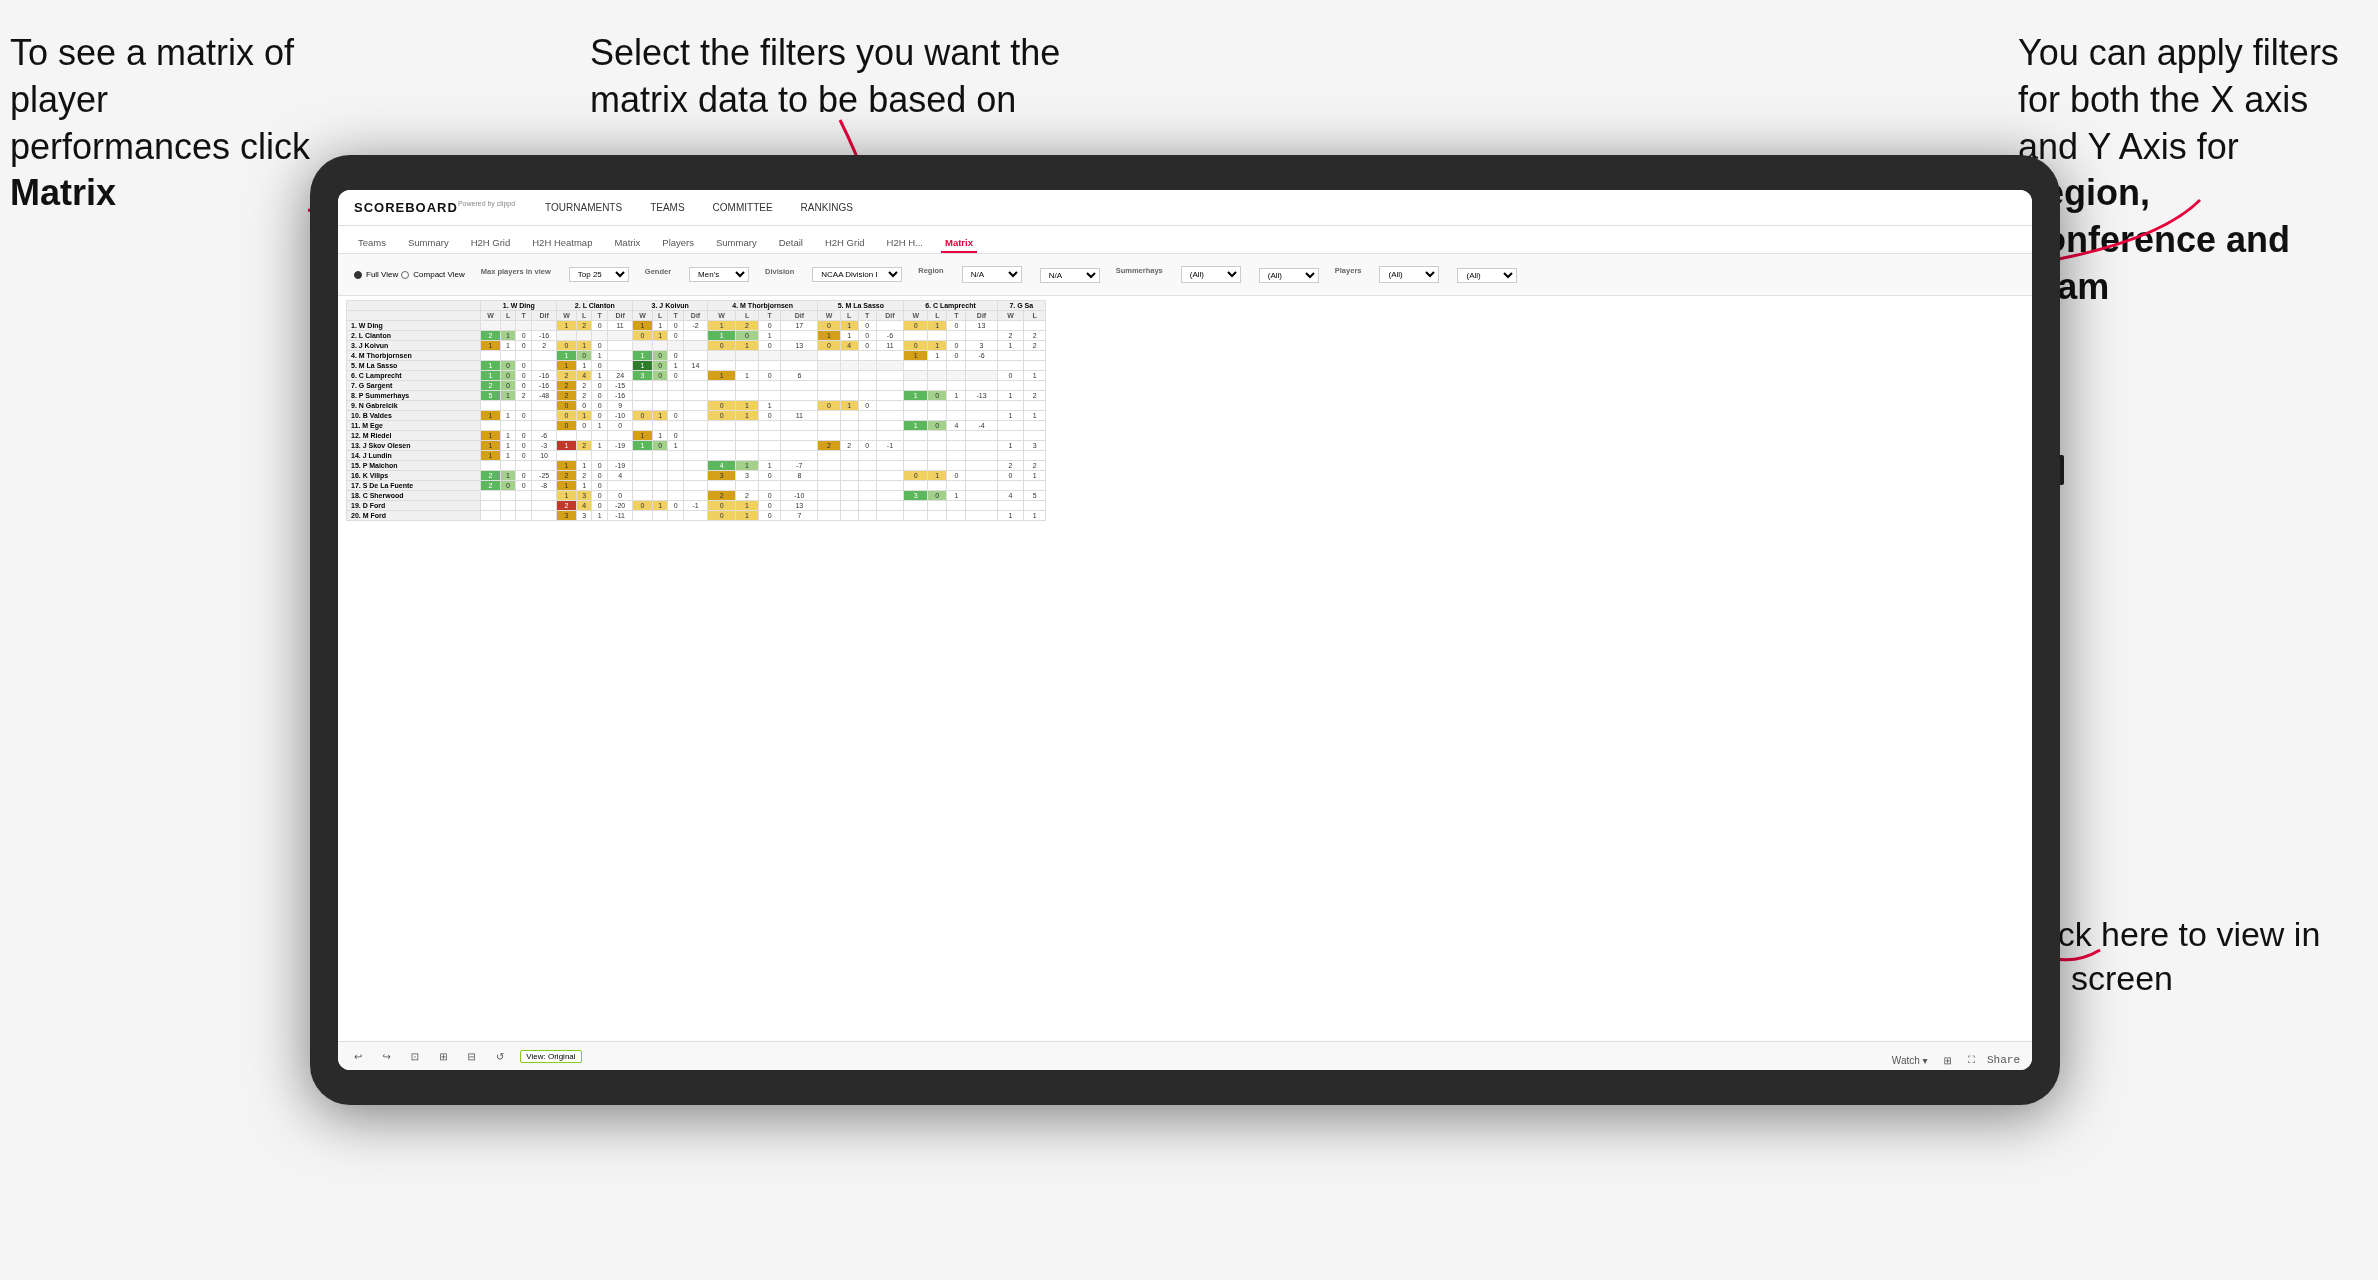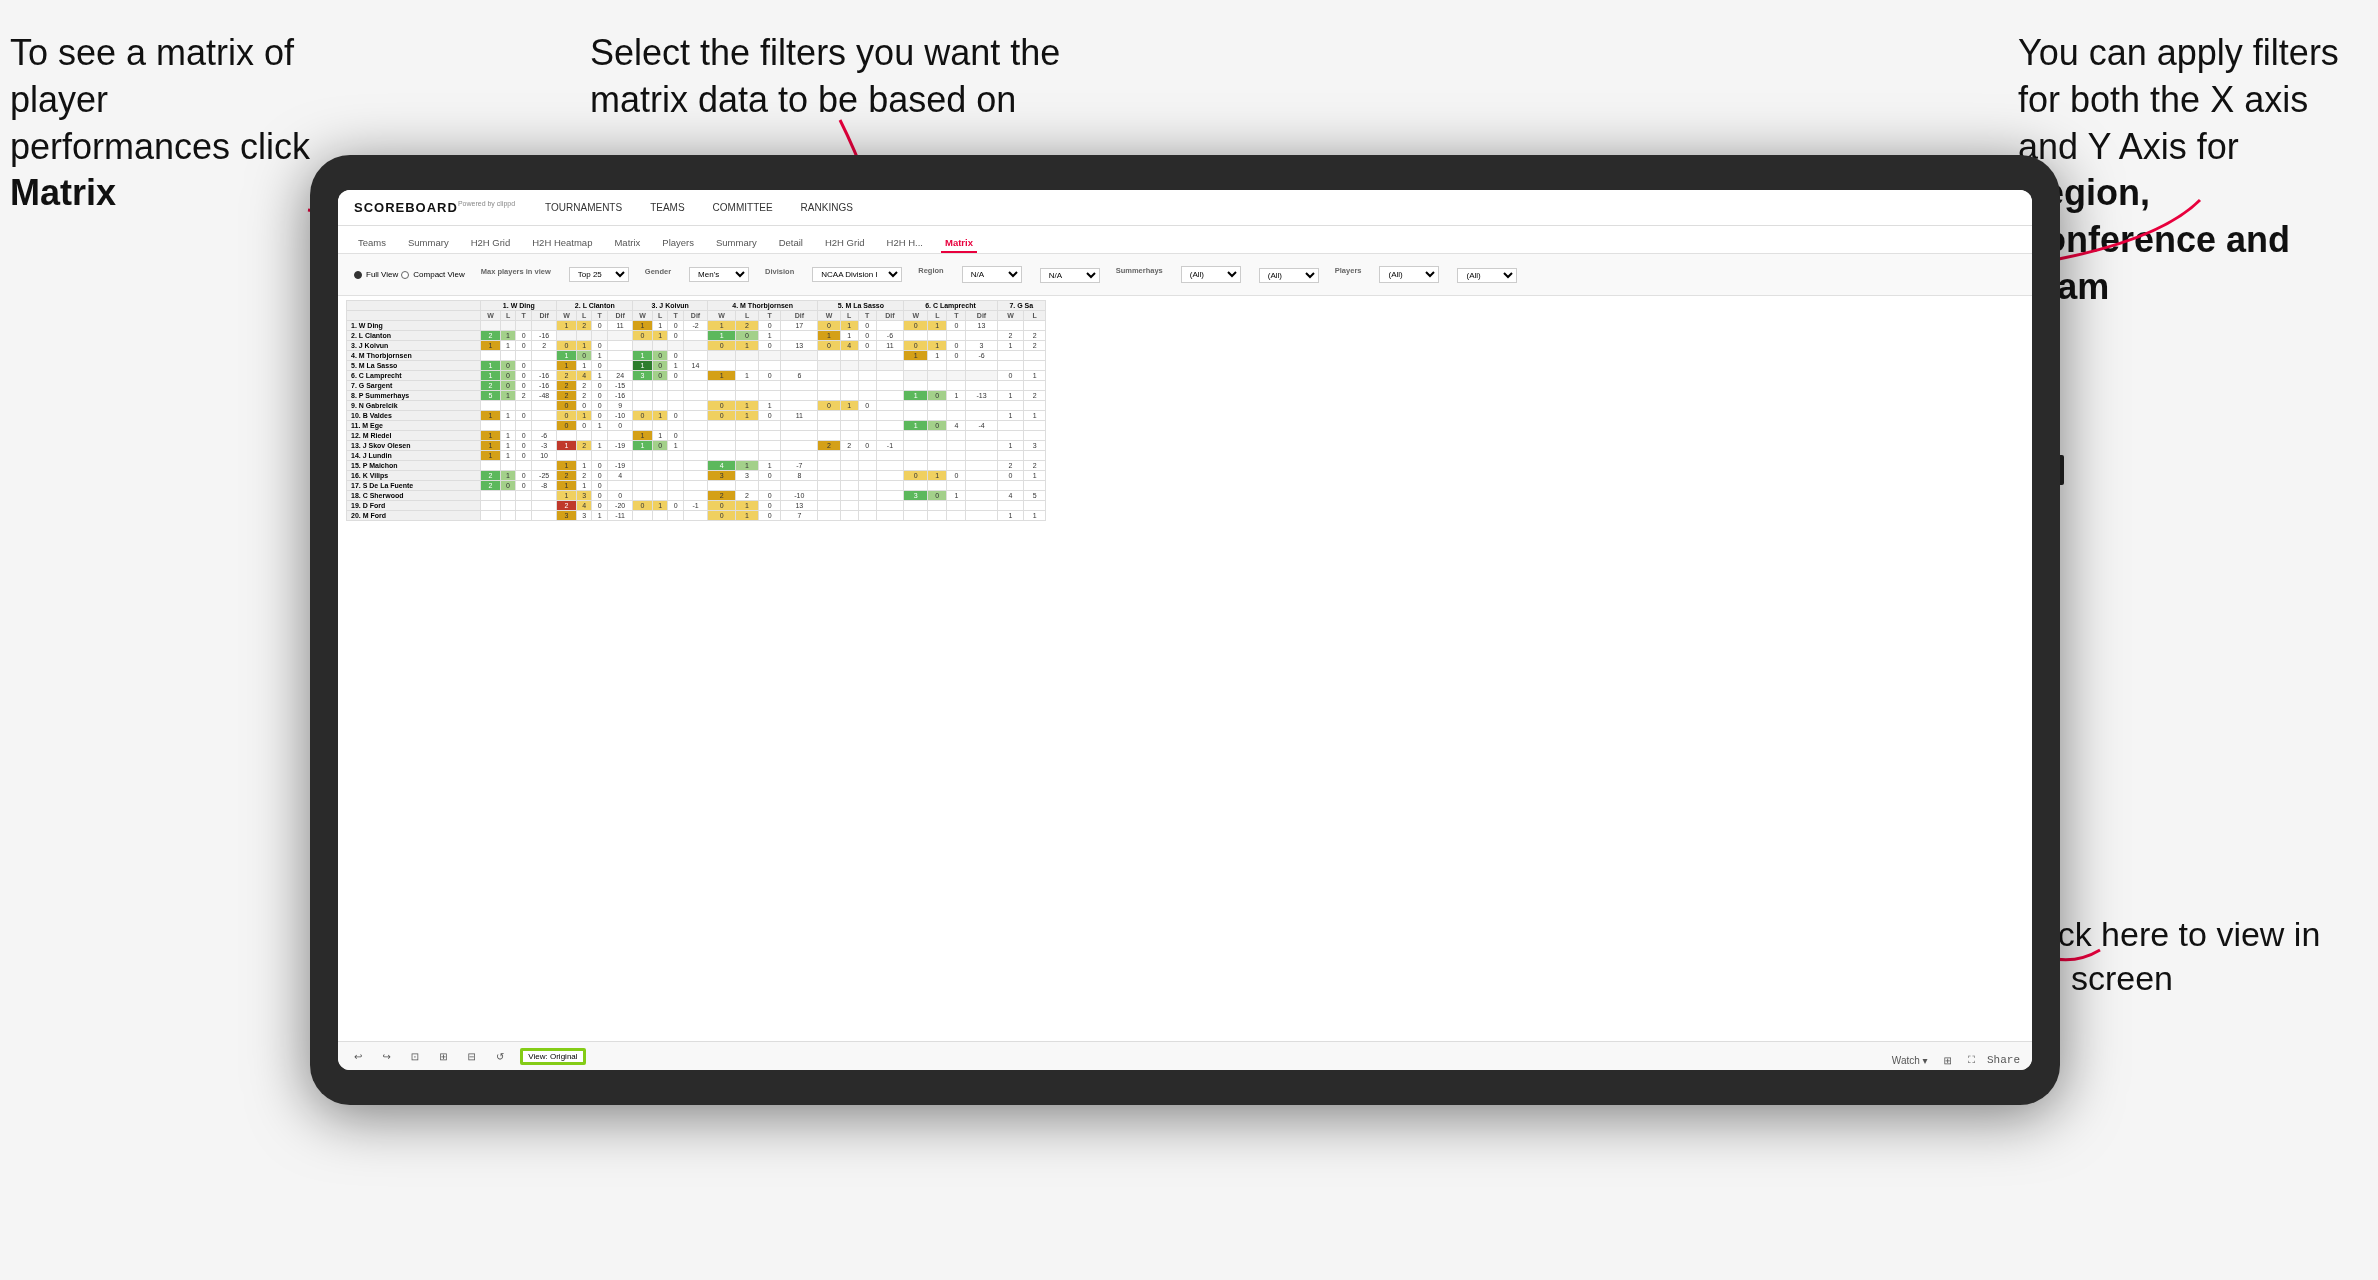--- a/index.html
+++ b/index.html
@@ -255,21 +255,21 @@
 
     .toolbar-btn {
       font-size: 10px;
       color: #555;
       cursor: pointer;
       padding: 1px 4px;
     }
 
     .toolbar-view {
       font-size: 8px;
-      border: 3px solid #84cc16;
+      border: 1px solid #84cc16;
       padding: 1px 5px;
       background: #fff;
       border-radius: 2px;
     }
 
     .toolbar-share {
       margin-left: auto;
       font-size: 11px;
       color: #555;
       font-family: Liberation Mono, monospace;

